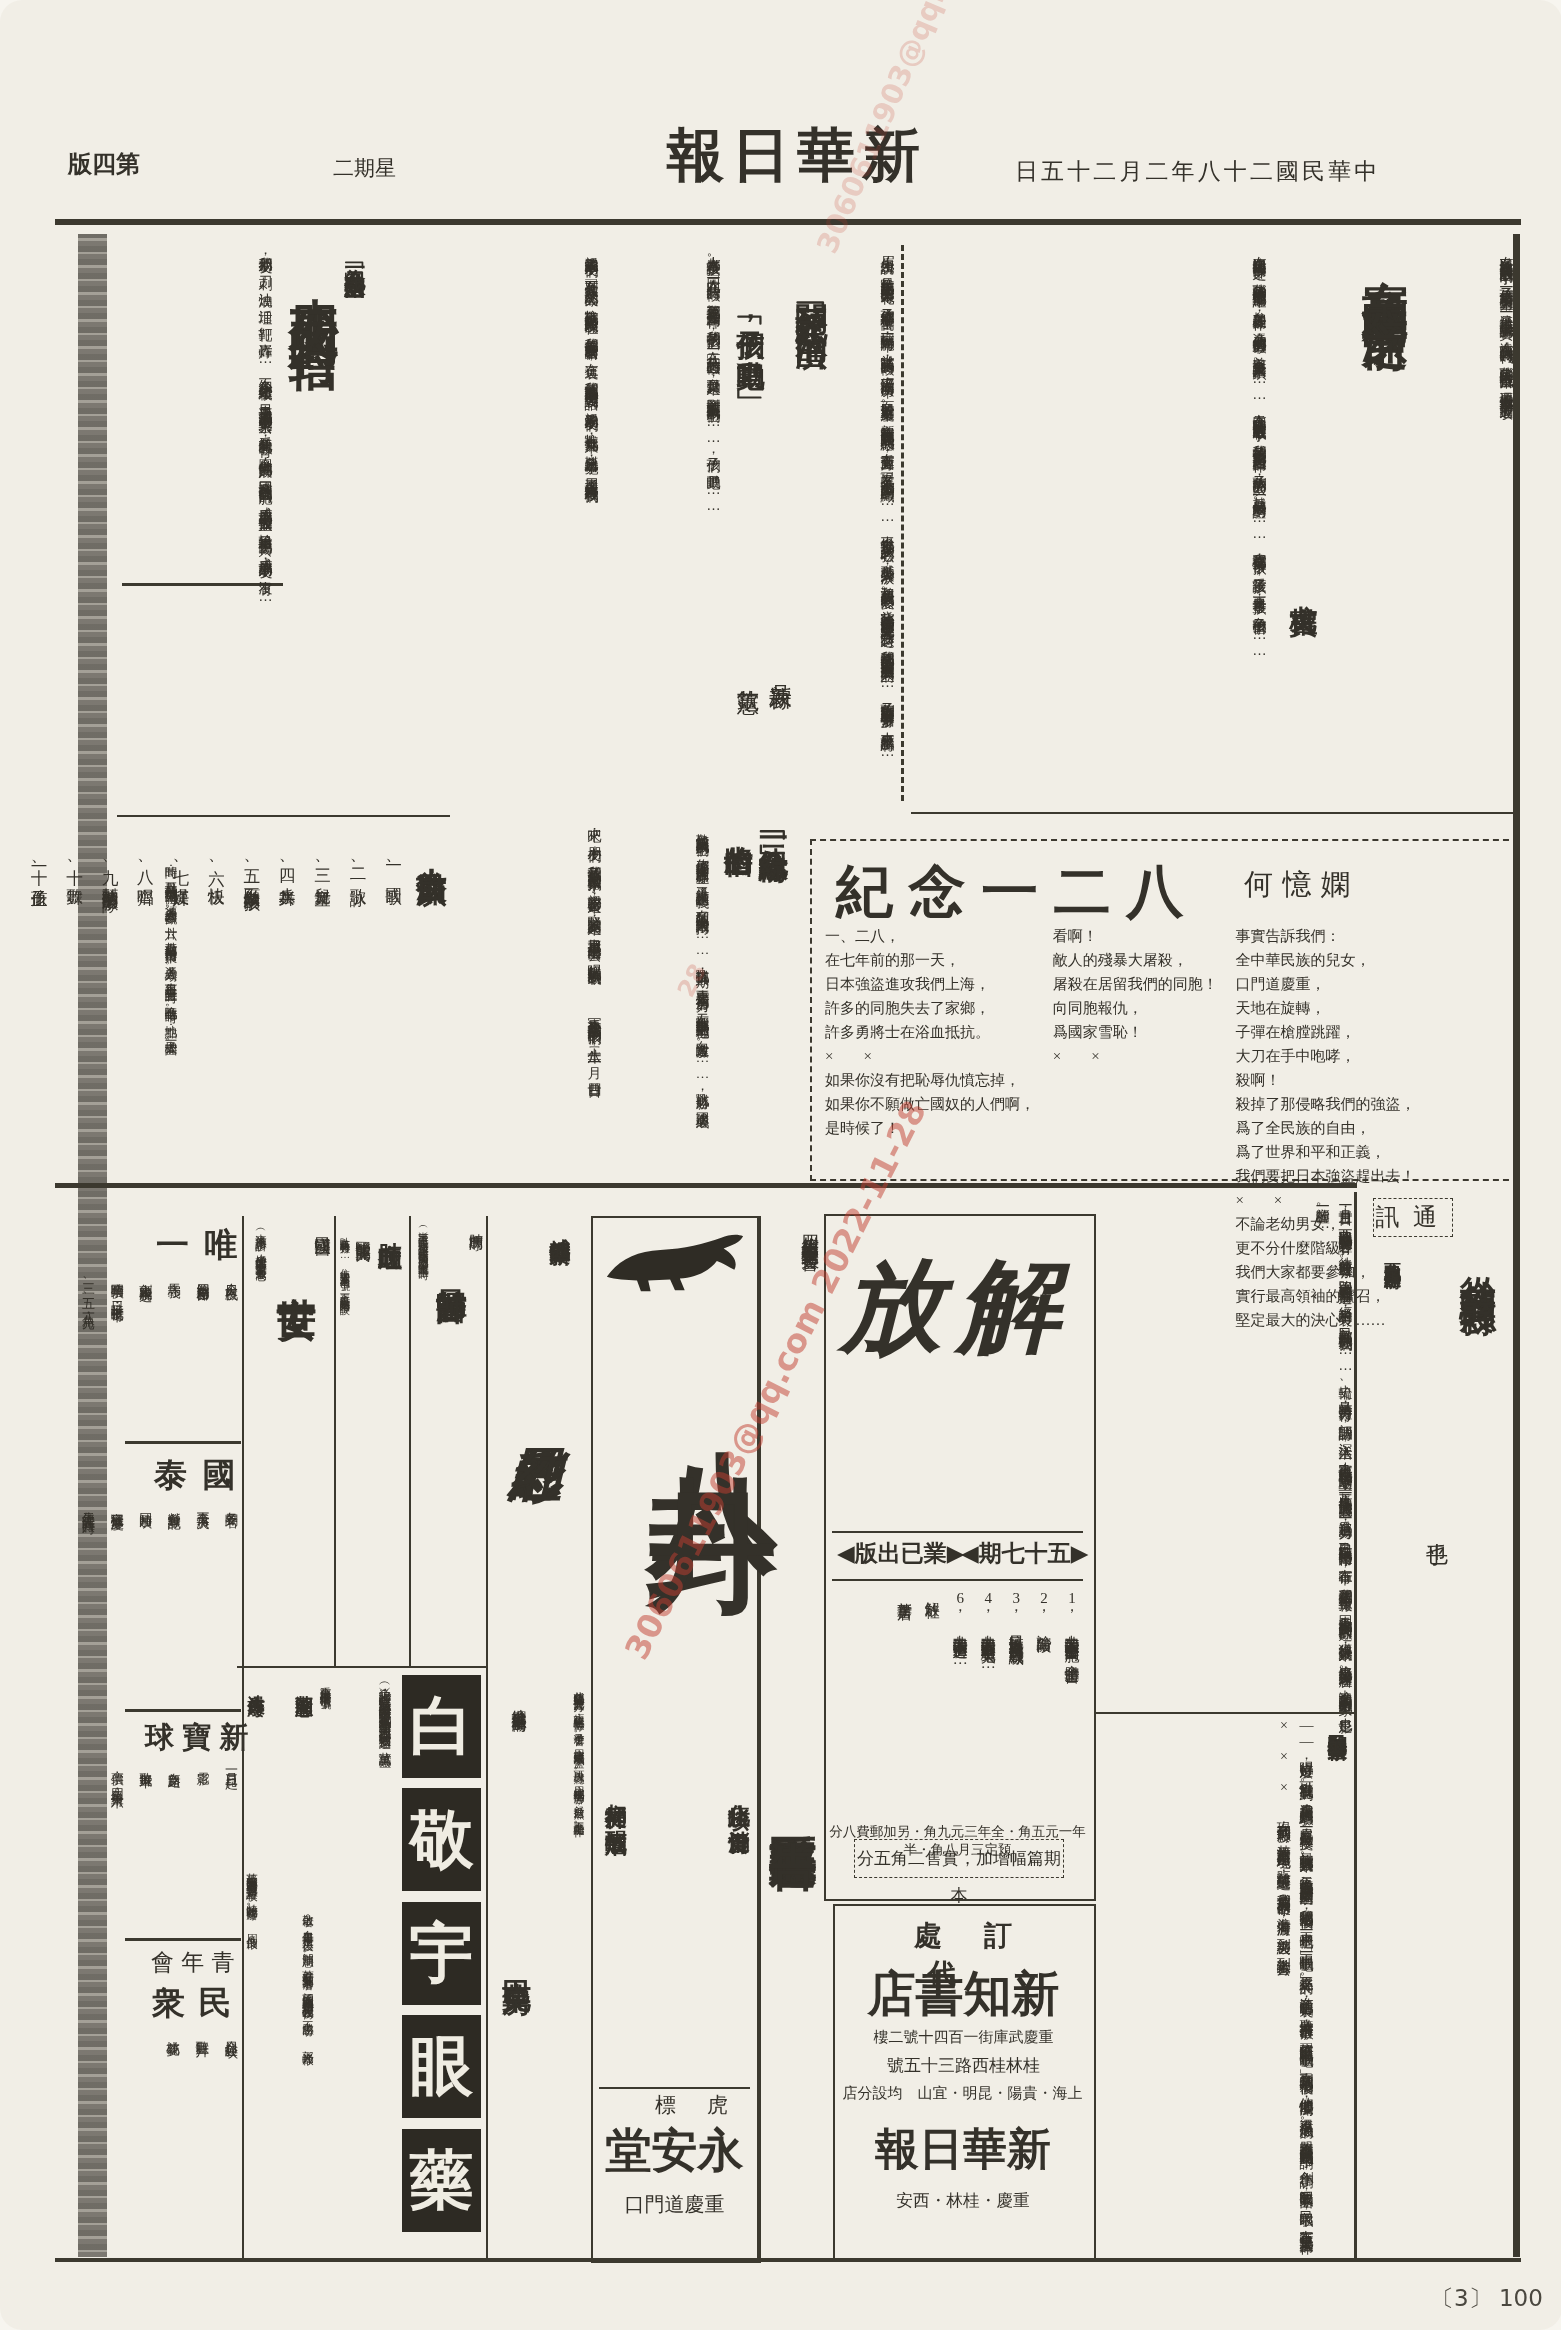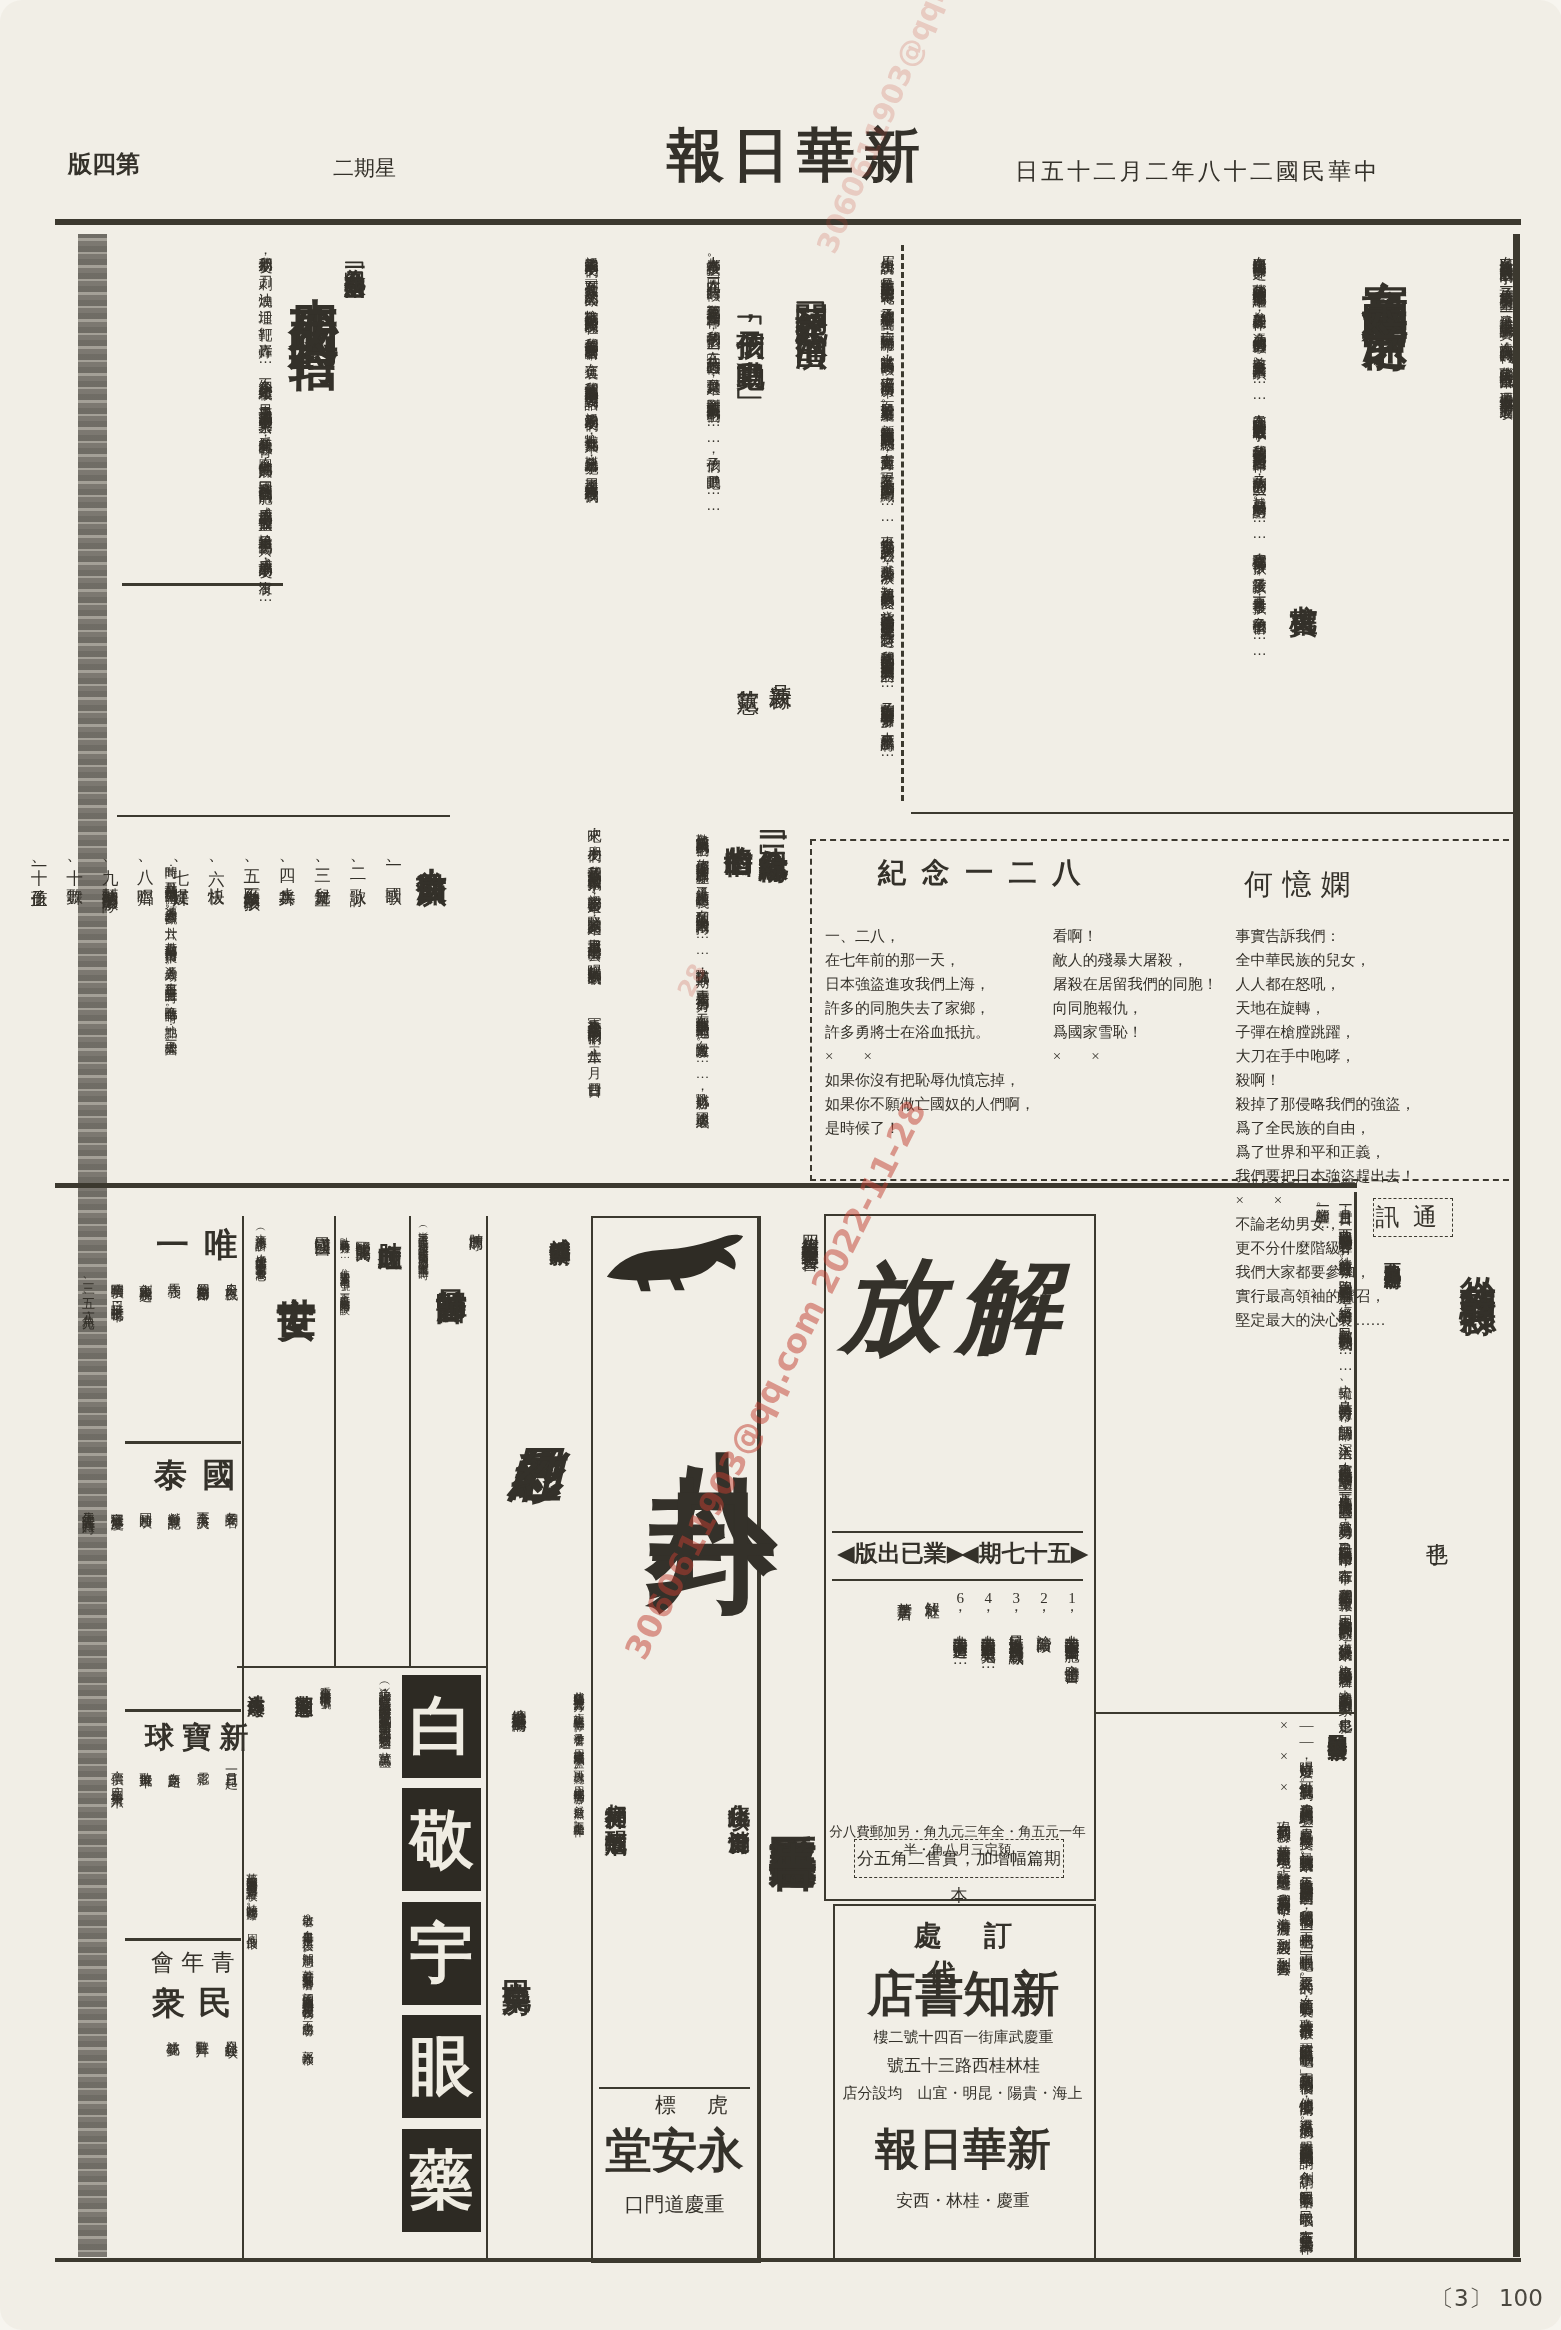--- a/index.html
+++ b/index.html
@@ -57,21 +57,21 @@
   <div class="abs v body-v" style="left:370px;top:245px;width:232px;height:554px;">親愛的全國小朋友們：在壯烈偉大「一二八」紀念的今天，抗戰到了最艱苦階段的現在，我們每個人是多麼興奮啊！在這裏，我們沉痛地向全國小朋友們說幾句話：親愛的小朋友們：抗戰十九個月來，兇惡的日本鬼子，用盡了各種方法來殘殺我們，</div>
   <div class="abs v b" style="left:341px;top:252px;height:541px;font-size:21px;">為紀念「一二八」給全國</div>
   <div class="abs v b" style="left:281px;top:258px;height:531px;font-size:50px;letter-spacing:7.3px;">小朋友的一封信</div>
   <div class="hr" style="left:122px;top:583px;width:161px;height:2.6px;"></div>
   <div class="abs v body-v" style="left:117px;top:245px;width:159px;height:552px;">我們小朋友，刀刺、油燒、活埋、打靶、轟炸……不知多少小生命給殘殺了！日本鬼子還把成萬的小朋友帶到東京去，受着奴化的教育，企圖做他們的漢奸，回國來打我們自己的同胞；成千成萬小朋友被拉去抽血，輸給日本鬼子的傷兵；成千成萬的小朋友，沒有了……</div>
 
   <div class="hr" style="left:117px;top:815px;width:333px;height:2.1px;"></div>
   <div class="hr" style="left:911px;top:812px;width:607px;height:2.1px;"></div>
 
   <div class="abs wavy" style="left:810px;top:839px;width:705px;height:338px;"></div>
-  <div class="abs b" style="left:836px;top:854px;font-size:28px;letter-spacing:15.6px;margin-left:42px;">紀念一二八</div>
+  <div class="abs b" style="left:836px;top:854px;font-size:57px;letter-spacing:15.6px;">紀念一二八</div>
   <div class="abs" style="left:1244px;top:865px;font-size:29px;letter-spacing:9.4px;">何憶嫻</div>
   <div class="abs" style="left:825px;top:924px;width:677px;height:245px;display:flex;gap:17.7px;">
     <div class="pcol">
         <div>一、二八，</div>
         <div>在七年前的那一天，</div>
         <div>日本強盜進攻我們上海，</div>
         <div>許多的同胞失去了家鄉，</div>
         <div>許多勇將士在浴血抵抗。</div>
         <div>×　　×</div>
         <div>如果你沒有把恥辱仇憤忘掉，</div>
@@ -82,21 +82,21 @@
         <div>看啊！</div>
         <div>敵人的殘暴大屠殺，</div>
         <div>屠殺在居留我們的同胞！</div>
         <div>向同胞報仇，</div>
         <div>爲國家雪恥！</div>
         <div>×　　×</div>
       </div>
     <div class="pcol">
         <div>事實告訴我們：</div>
         <div>全中華民族的兒女，</div>
-        <div>人人都在怒吼，</div>
+        <div>口門道慶重，</div>
         <div>天地在旋轉，</div>
         <div>子彈在槍膛跳躍，</div>
         <div>大刀在手中咆哮，</div>
         <div>殺啊！</div>
         <div>殺掉了那侵略我們的強盜，</div>
         <div>爲了全民族的自由，</div>
         <div>爲了世界和平和正義，</div>
         <div>我們要把日本強盜趕出去！</div>
         <div>×　　×</div>
         <div>不論老幼男女，</div>

